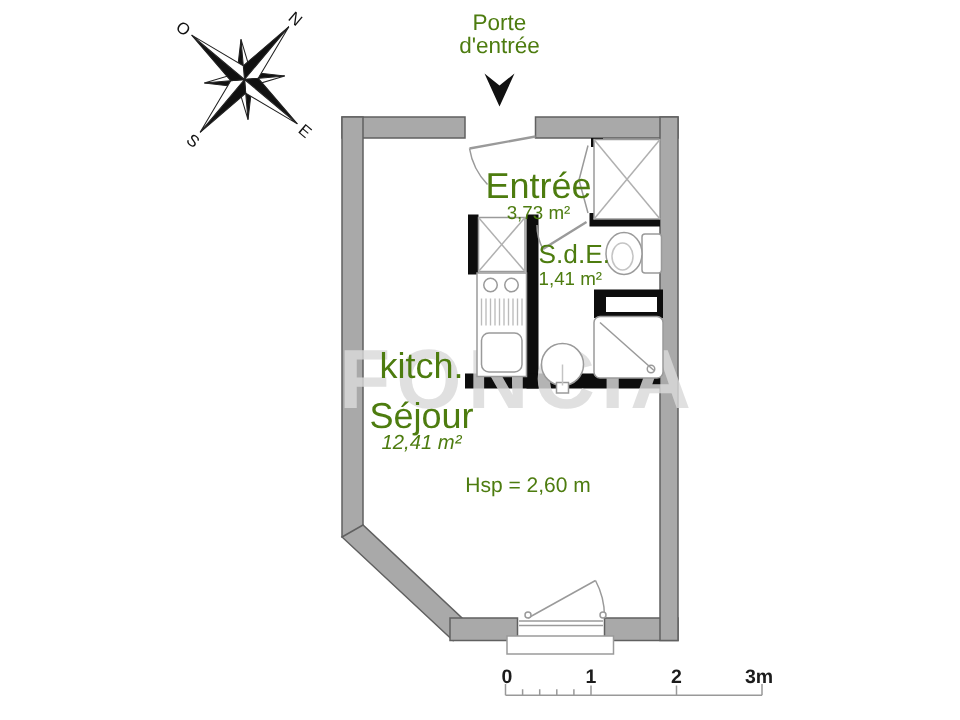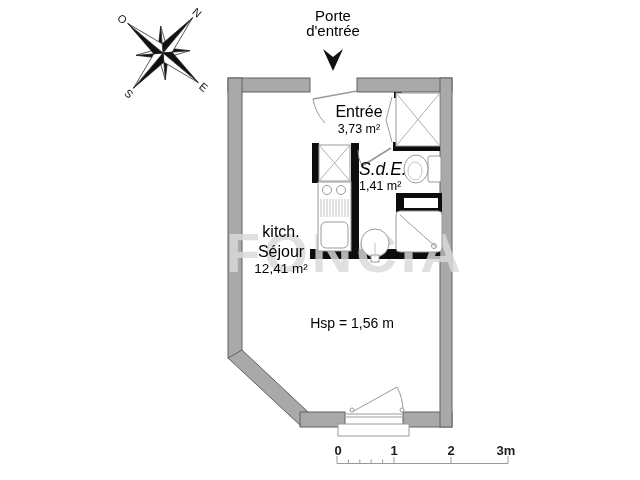--- a/index.html
+++ b/index.html
@@ -1,21 +1,21 @@
 <!DOCTYPE html>
 <html><head>
 <meta charset="utf-8">
 <style>
   html,body{margin:0;padding:0;background:#ffffff;}
   #canvas{
     position:relative;width:640px;height:480px;background:#ffffff;overflow:hidden;
     font-family:"Liberation Sans","DejaVu Sans",sans-serif;color:#1c1c1c;
   }
-  .lbl{position:absolute;text-align:center;color:#000000;z-index:5;}
-  .room-name{font-size:16px;line-height:20px;}
+  .lbl{position:absolute;text-align:center;color:#4d7c0f;z-index:5;}
+  .room-name{font-size:24px;line-height:20px;margin-top:13px;}
   .room-area{font-size:12.5px;line-height:14px;}
   #plan-svg{position:absolute;left:0;top:0;z-index:1;}
   #compass-svg{position:absolute;left:108px;top:-2px;z-index:2;}
   #arrow-svg{position:absolute;left:318px;top:46px;z-index:4;}
 </style>
 </head>
 <body>
 
 <div id="canvas">
 
@@ -178,25 +178,25 @@
     <div>Porte</div>
     <div>d'entrée</div>
   </div>
 
   <div class="lbl" style="left:319px;top:102px;width:80px;">
     <div class="room-name">Entrée</div>
     <div class="room-area">3,73 m²</div>
   </div>
 
   <div class="lbl" style="left:359px;top:160px;width:60px;text-align:left;">
-    <div style="font-size:17.5px;line-height:19px;font-style:italic;">S.d.E.</div>
+    <div style="font-size:17.5px;line-height:19px;">S.d.E.</div>
     <div class="room-area">1,41 m²</div>
   </div>
 
   <div class="lbl" style="left:241px;top:222px;width:80px;">
     <div class="room-name">kitch.</div>
     <div class="room-name">Séjour</div>
-    <div class="room-area" style="font-size:13.5px;">12,41 m²</div>
-  </div>
-
-  <div class="lbl" style="left:282px;top:315px;width:140px;font-size:14px;">Hsp = 1,56 m</div>
+    <div class="room-area" style="font-size:13.5px;font-style:italic;">12,41 m²</div>
+  </div>
+
+  <div class="lbl" style="left:282px;top:315px;width:140px;font-size:14px;">Hsp = 2,60 m</div>
 
 </div>
 
 </body></html>

